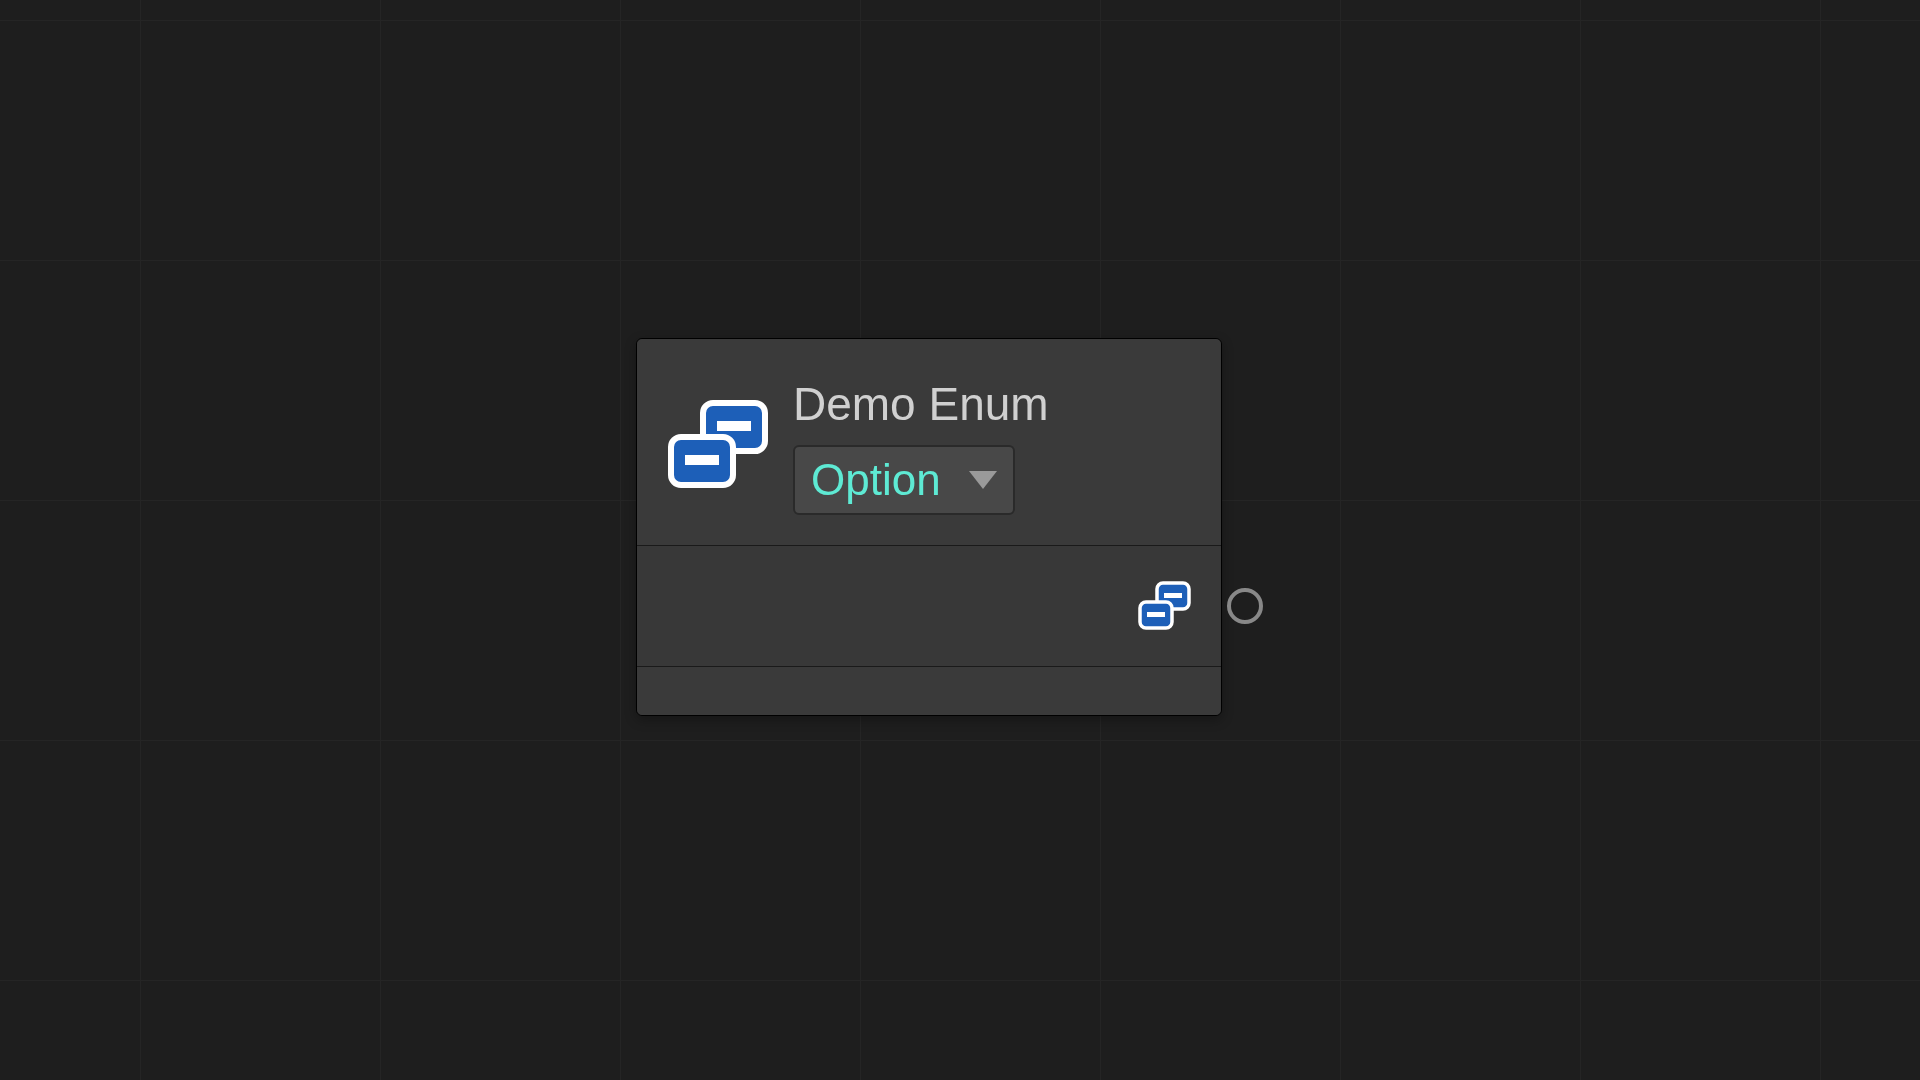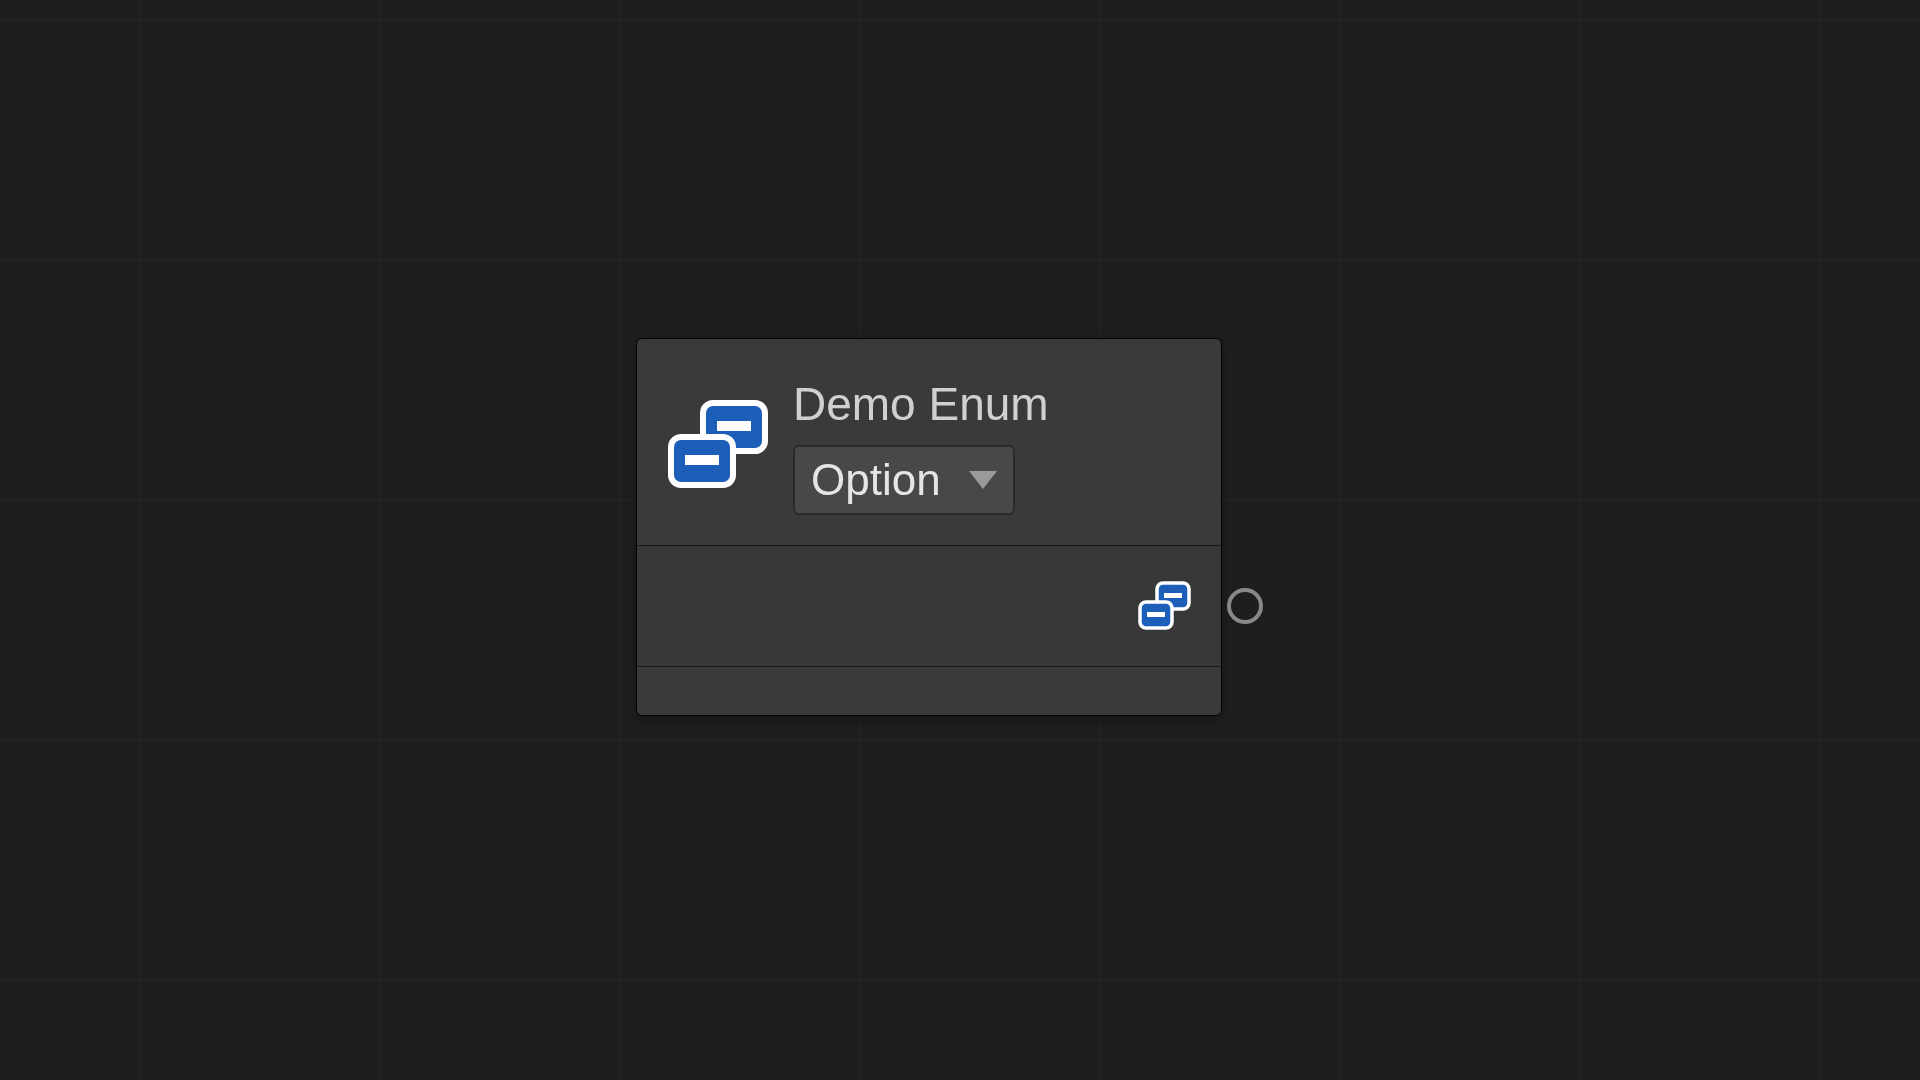--- a/index.html
+++ b/index.html
@@ -72,21 +72,21 @@
       background-color: #484848;
       border: 2px solid #2a2a2a;
       border-radius: 6px;
       padding: 8px 16px 8px 16px;
       cursor: pointer;
       width: fit-content;
       gap: 28px;
     }
     
     .dropdown-label {
-      color: #e5e5e5;
+      color: #5eead4;
       font-size: 44px;
       font-weight: 400;
     }
     
     .dropdown-arrow {
       width: 0;
       height: 0;
       border-left: 14px solid transparent;
       border-right: 14px solid transparent;
       border-top: 18px solid #9a9a9a;

